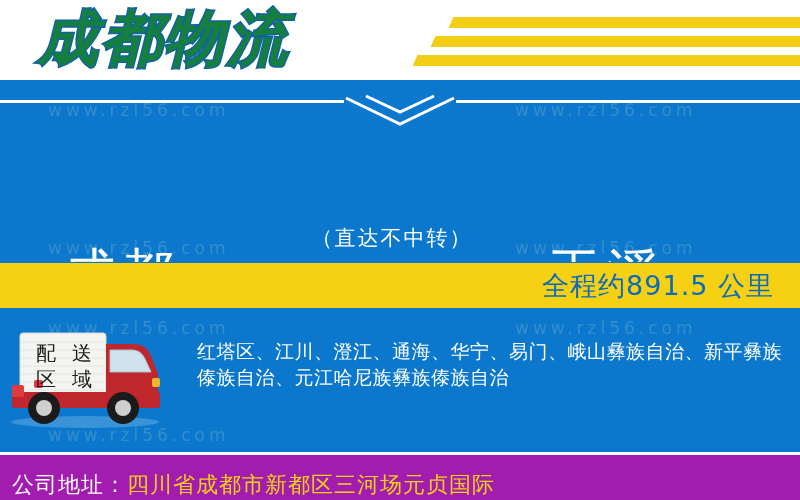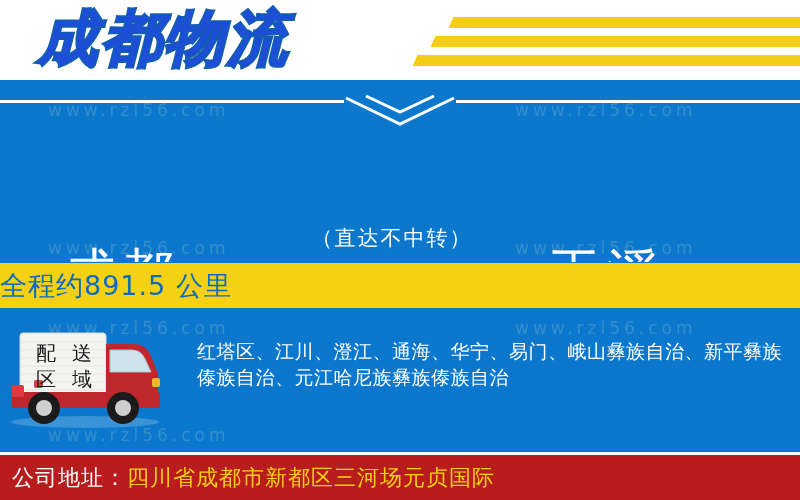--- a/index.html
+++ b/index.html
@@ -27,21 +27,21 @@
   }
   .brand-title {
     position: absolute;
     left: 38px;
     top: 2px;
     font-size: 60px;
     line-height: 72px;
     font-weight: bold;
     font-style: italic;
     letter-spacing: 3px;
-    color: #1d4ed8;
+    color: #15803d;
     -webkit-text-stroke: 3px #1261a8;
     paint-order: stroke fill;
     white-space: nowrap;
   }
   .stripes {
     position: absolute;
     left: 395px;
     top: 8px;
     width: 420px;
     height: 64px;
@@ -114,21 +114,21 @@
   }
 
   
   .band {
     position: absolute;
     left: 0; top: 263px;
     width: 800px; height: 45px;
     background: #f5d013;
     display: flex;
     align-items: center;
-    justify-content: flex-start;
+    justify-content: flex-end;
   }
   .band-text {
     font-size: 27px;
     color: #0b6cbe;
     letter-spacing: 1px;
     white-space: nowrap;
   }
   .band-gap { display: inline-block; width: 26px; }
 
   
@@ -171,23 +171,23 @@
   .footer-rule {
     position: absolute;
     left: 0; top: 452px;
     width: 800px; height: 3px;
     background: #ffffff;
   }
   .footer {
     position: absolute;
     left: 0; top: 455px;
     width: 800px; height: 45px;
-    background: #b91c1c;
+    background: #a21caf;
     display: flex;
-    align-items: center;
+    align-items: flex-end;
   }
   .footer-label {
     margin-left: 12px;
     font-size: 22px;
     color: #ffffff;
     letter-spacing: 1px;
   }
   .footer-value {
     font-size: 22px;
     color: #f5d013;

